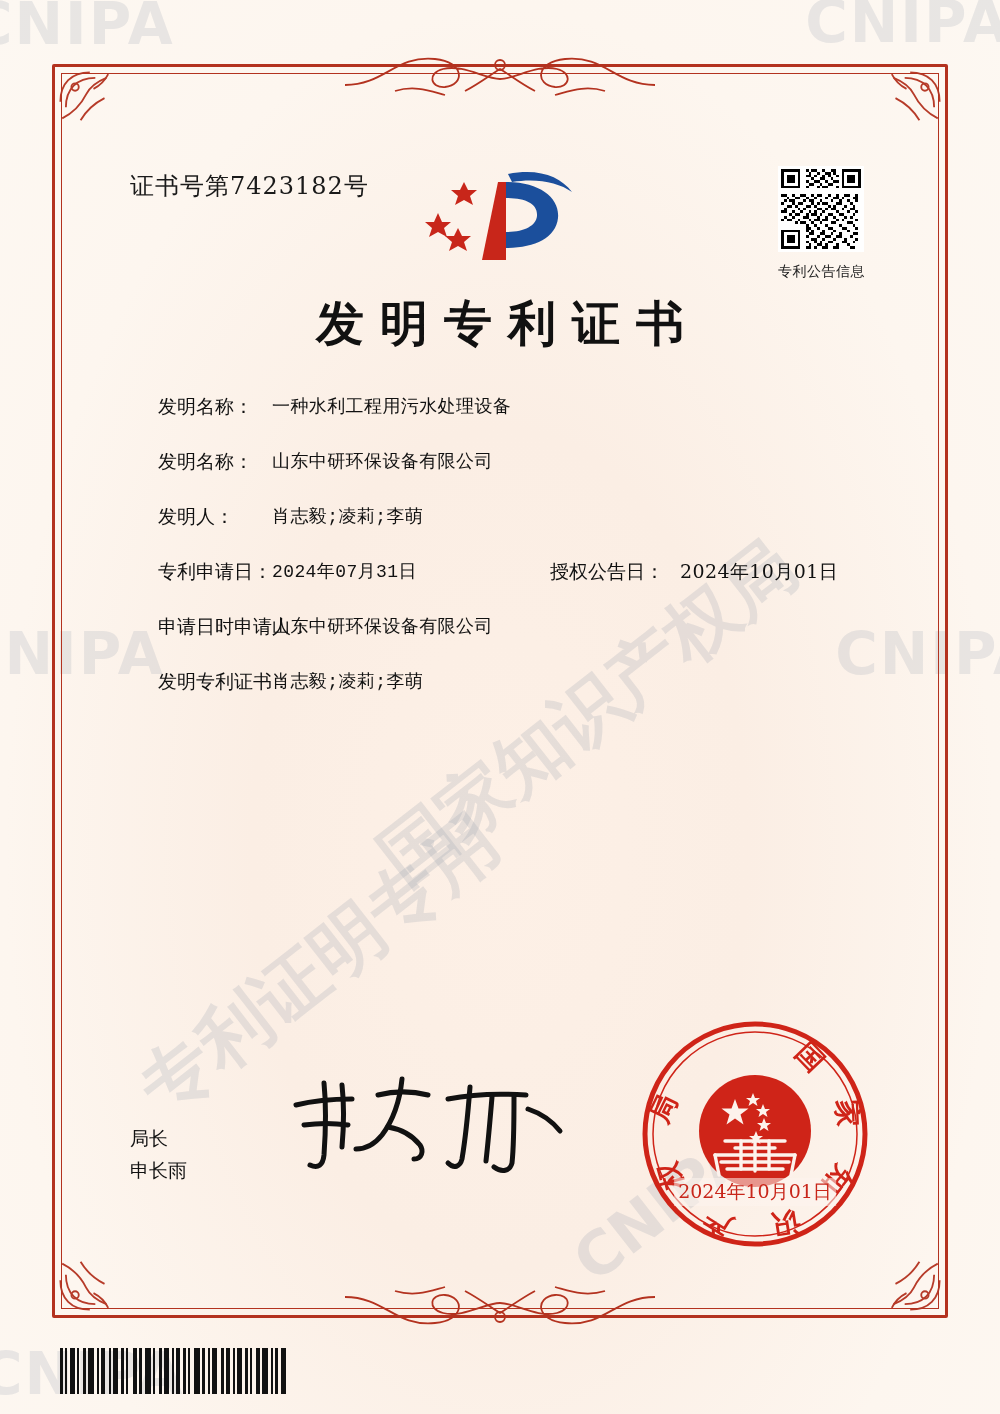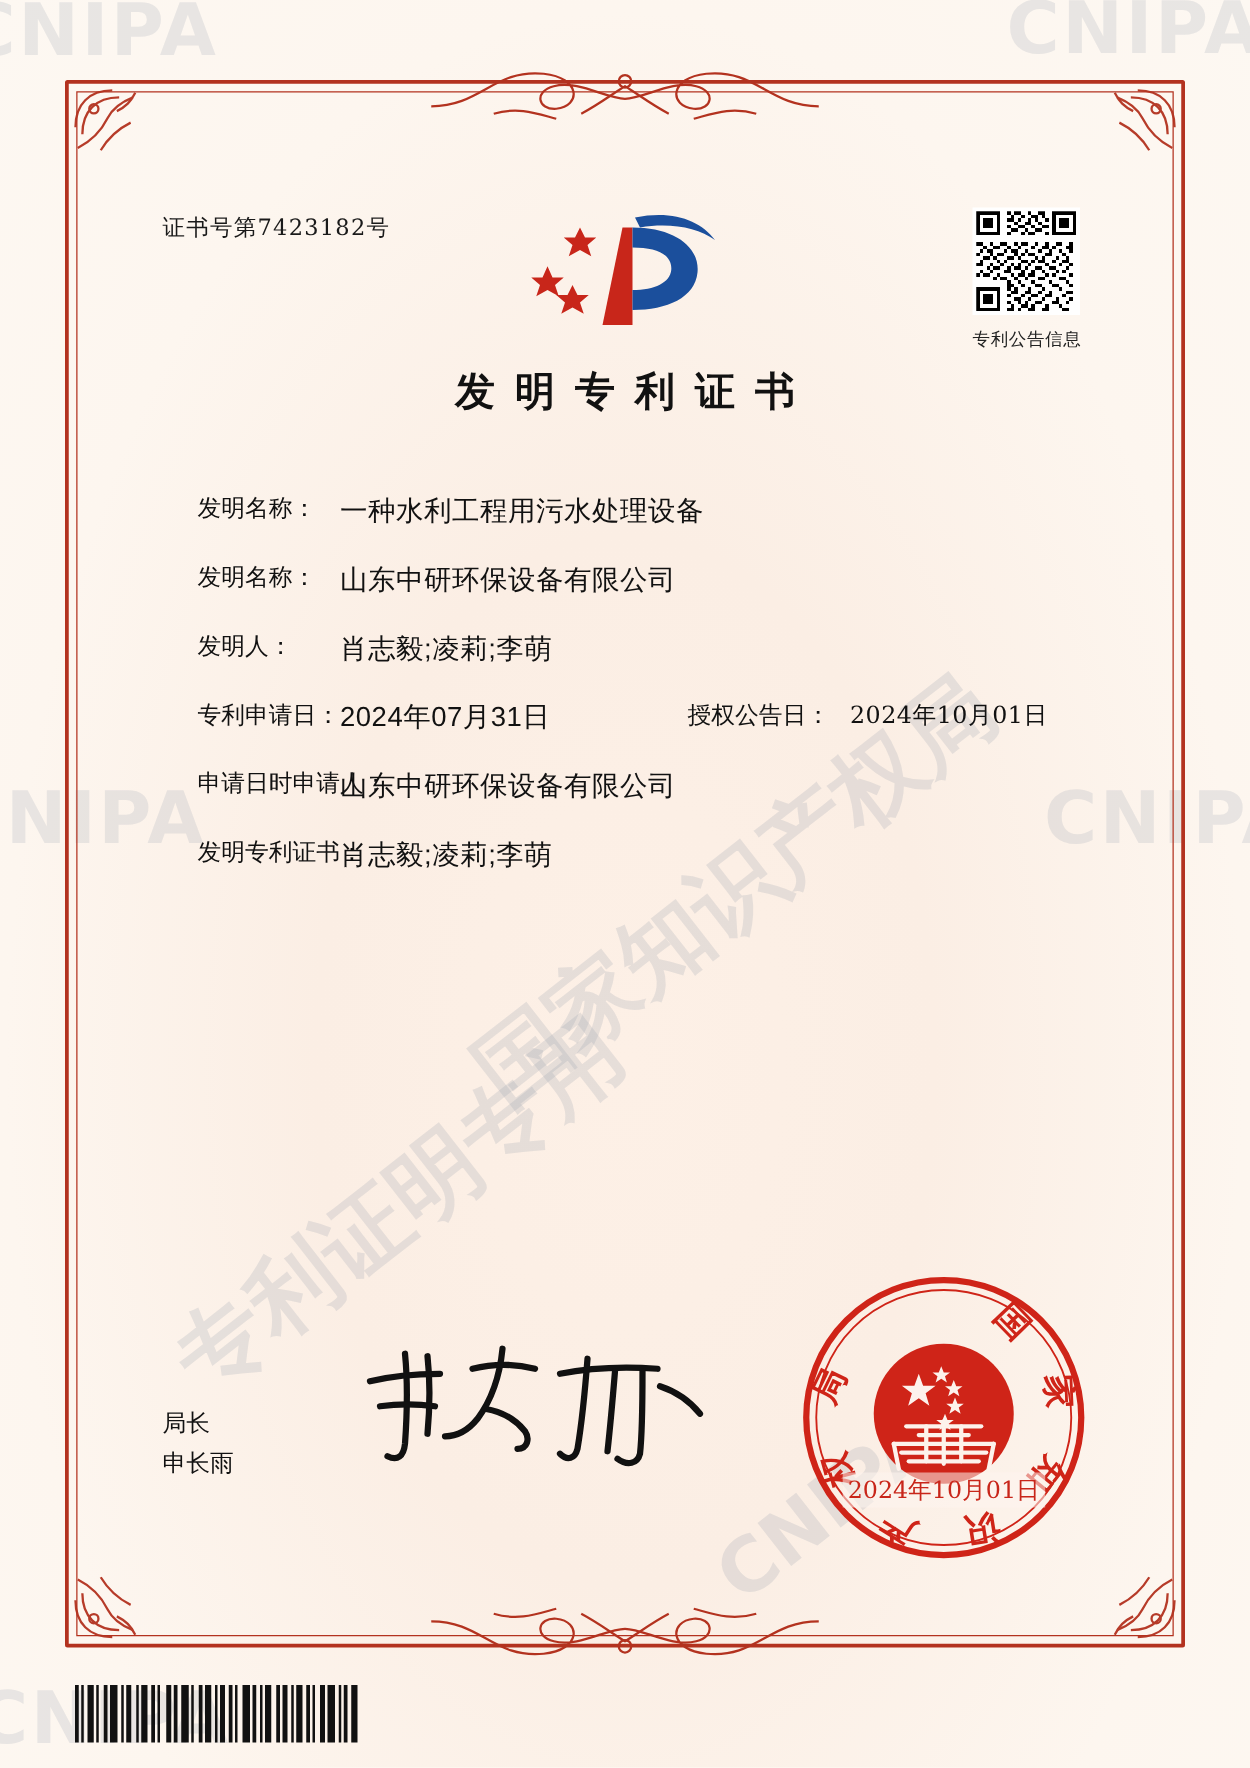--- a/index.html
+++ b/index.html
@@ -65,51 +65,51 @@
   .bot-orn{
     position:absolute;left:50%;bottom:-22px;transform:translateX(-50%) scaleY(-1);
     width:330px;height:58px;color:#b3321f;
   }
 
   
   .content{position:absolute;left:52px;top:64px;right:52px;bottom:96px;}
   .cert-no{
     position:absolute;left:78px;top:106px;
     font-family:"DejaVu Serif","Liberation Serif",serif;
-    font-size:18px;color:#1a1a1a;letter-spacing:1px;
+    font-size:24px;color:#1a1a1a;letter-spacing:1px;
   }
   
   .logo{position:absolute;left:50%;top:100px;transform:translateX(-50%);width:160px;height:110px;}
   
   .qr-wrap{position:absolute;right:66px;top:102px;width:104px;text-align:left;}
   .qr{width:86px;height:86px;margin:0 auto;background:#fff;padding:3px;box-sizing:border-box;}
   .qr-caption{
     font-family:"DejaVu Serif","Liberation Serif",serif;
     font-size:14px;color:#222;margin-top:7px;letter-spacing:.5px;
   }
   .title{
     position:absolute;left:0;right:0;top:228px;text-align:center;
     font-family:Liberation Mono, monospace;
-    font-size:32px;font-weight:bold;color:#111;
+    font-size:48px;font-weight:bold;color:#111;
     letter-spacing:16px;text-indent:16px;
   }
 
   .fields{position:absolute;left:78px;right:60px;top:330px;}
   .row{position:relative;height:55px;}
   .lbl{
     position:absolute;left:0;top:0;width:130px;
     font-family:"DejaVu Serif","Liberation Serif",serif;
     font-size:19px;color:#111;
     display:flex;justify-content:space-between;margin-left:28px;
   }
   .lbl.tight{letter-spacing:0;display:block;}
   .val{
     position:absolute;left:142px;top:0;
-    font-family:Liberation Sans, sans-serif;
-    font-size:22px;color:#111;letter-spacing:.4px;
+    font-family:Liberation Mono, monospace;
+    font-size:18px;color:#111;letter-spacing:.4px;
   }
   .lbl2{
     position:absolute;left:420px;top:0;width:120px;
     font-family:"DejaVu Serif","Liberation Serif",serif;
     font-size:19px;color:#111;
   }
   .val2{
     position:absolute;left:550px;top:0;
     font-family:"DejaVu Serif","Liberation Serif",serif;
     font-size:19px;color:#111;letter-spacing:.4px;

